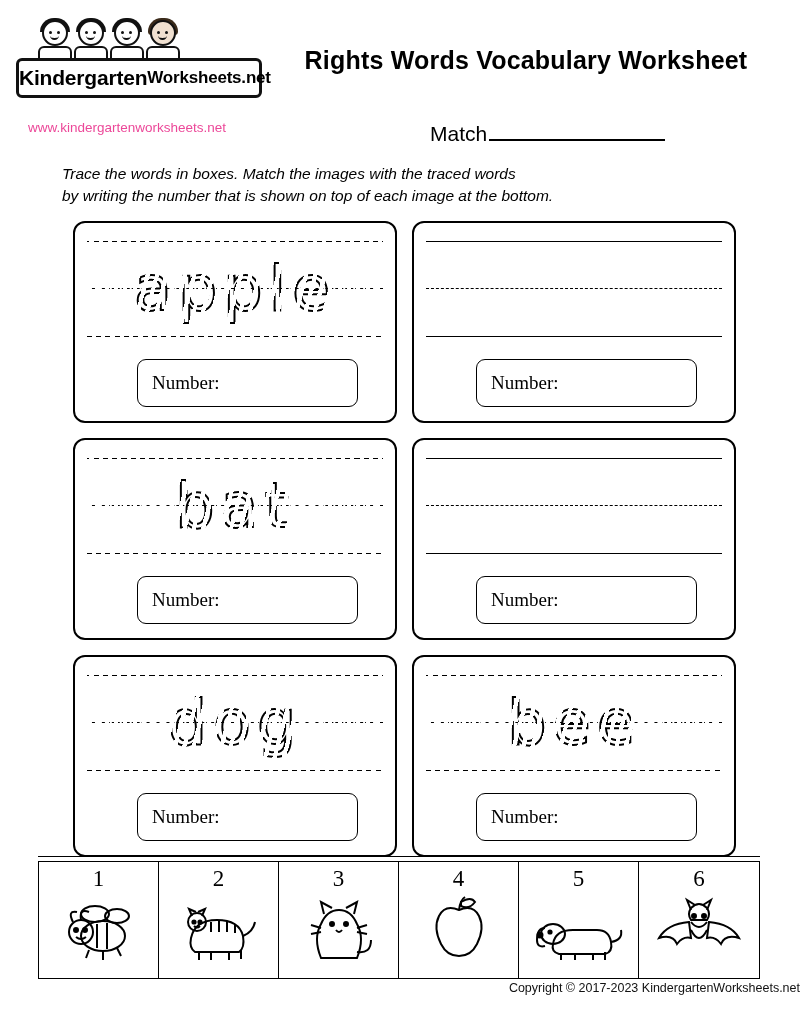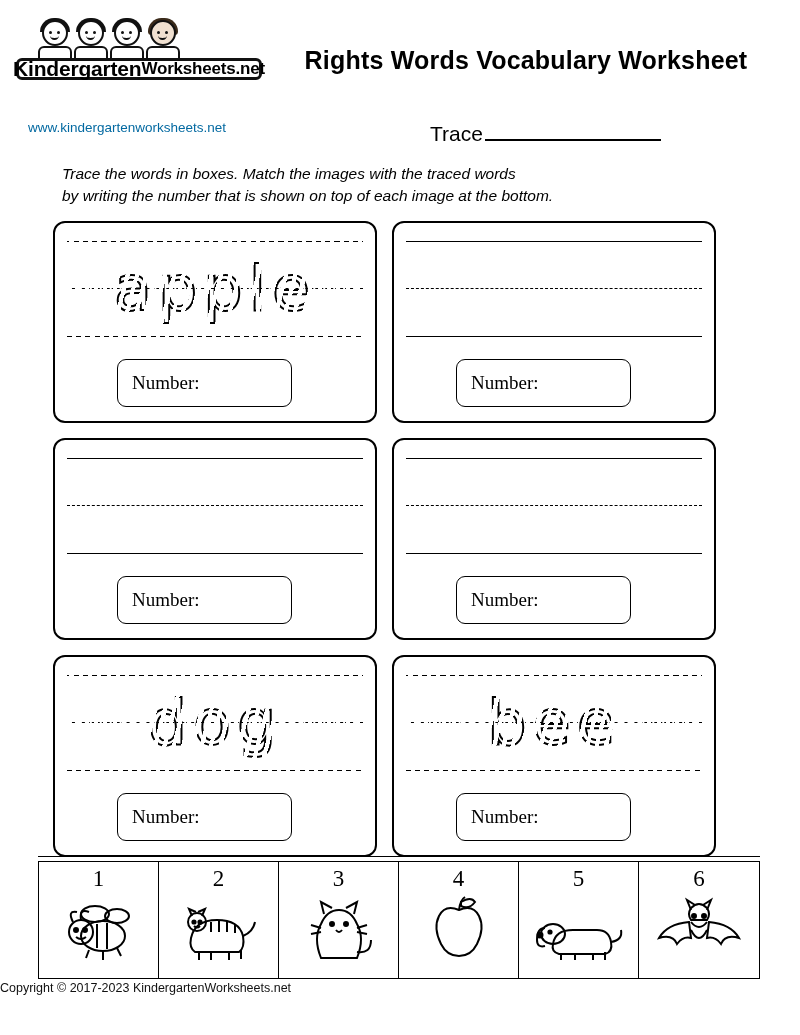--- a/index.html
+++ b/index.html
@@ -79,37 +79,37 @@
   .kid.k1 { left: 0px; }
   .kid.k2 { left: 36px; }
   .kid.k3 { left: 72px; }
   .kid.k4 { left: 108px; }
   .kid.k4 .hair { background:#3a2a1a; height:17px; border-radius:15px 15px 4px 4px;}
   .kid.k4 .head { background:#f0e0d0; }
 
   .logo-bar {
     position: relative;
     margin-top: -2px;
-    width: 246px; height: 22px;
+    width: 246px; height: 40px;
     border: 3px solid #111;
     border-radius: 6px;
     background: #fff;
     display: flex;
     align-items: center;
-    justify-content: center;
+    justify-content: flex-start;
     font-weight: bold;
     font-size: 17px;
     letter-spacing: -0.2px;
   }
   .logo-bar .big { font-size: 21px; }
   .site-url {
     position: absolute;
     left: 28px; top: 106px;
     font-size: 13.5px;
-    color: #0369a1;
+    color: #ec4899;
   }
 
   .title {
     position: absolute;
     left: 266px; top: 32px;
     width: 520px;
     text-align: center;
     font-size: 25px;
     font-weight: bold;
     letter-spacing: 0.2px;
@@ -133,21 +133,21 @@
     left: 62px; top: 163px;
     width: 700px;
     font-size: 15.5px;
     line-height: 22px;
     font-style: italic;
   }
 
   
   .cards {
     position: absolute;
-    left: 53px; top: 221px;
+    left: 73px; top: 221px;
     width: 676px;
     display: grid;
     grid-template-columns: 324px 324px;
     column-gap: 28px;
     row-gap: 8px;
     gap: 15px;
   }
   .card {
     position: relative;
     height: 202px;
@@ -191,21 +191,21 @@
       #ffffff 5px,
       #ffffff 9px
     );
     pointer-events: none;
   }
 
   .number-box {
     position: absolute;
     left: 62px;
     top: 136px;
-    width: 175px; height: 48px;
+    width: 221px; height: 48px;
     border: 1.5px solid #000;
     border-radius: 9px;
     display: flex;
     align-items: center;
     padding-left: 14px;
     font-family: "Liberation Serif", serif;
     font-size: 19px;
   }
 
   
@@ -246,21 +246,21 @@
     width: 96px; height: 74px;
     position: relative;
   }
   .pic svg { width: 100%; height: 100%; display: block; }
 
   
   .footer {
     position: absolute;
     left: 0; top: 980px;
     width: 800px;
-    text-align: left;
+    text-align: right;
     font-size: 12.5px;
     line-height: 17px;
     color: #111;
   }
 </style>
 </head>
 <body>
 
 <div class="page">
 
@@ -306,21 +306,21 @@
           <span>Worksheets.net</span>
       </div>
     </div>
 
     <div class="site-url">www.kindergartenworksheets.net</div>
 
     <div class="title">Rights Words Vocabulary Worksheet</div>
   </div>
 
   <div class="name-line">
-    <span>Trace</span><span class="blank"></span>
+    <span>Match</span><span class="blank"></span>
   </div>
 
   <div class="instructions">
     <div>Trace the words in boxes. Match the images with the traced words</div>
     <div>by writing the number that is shown on top of each image at the bottom.</div>
   </div>
 
   <div class="cards">
 
     <div class="card">
@@ -339,20 +339,21 @@
       <div class="rule base"></div>
       <div class="number-box">
         <span>Number:</span>
       </div>
     </div>
 
     <div class="card">
       <div class="rule top"></div>
       <div class="rule mid"></div>
       <div class="rule base"></div>
+      <div class="word">bat</div>
       <div class="number-box">
         <span>Number:</span>
       </div>
     </div>
 
     <div class="card">
       <div class="rule top"></div>
       <div class="rule mid"></div>
       <div class="rule base"></div>
       <div class="number-box">

